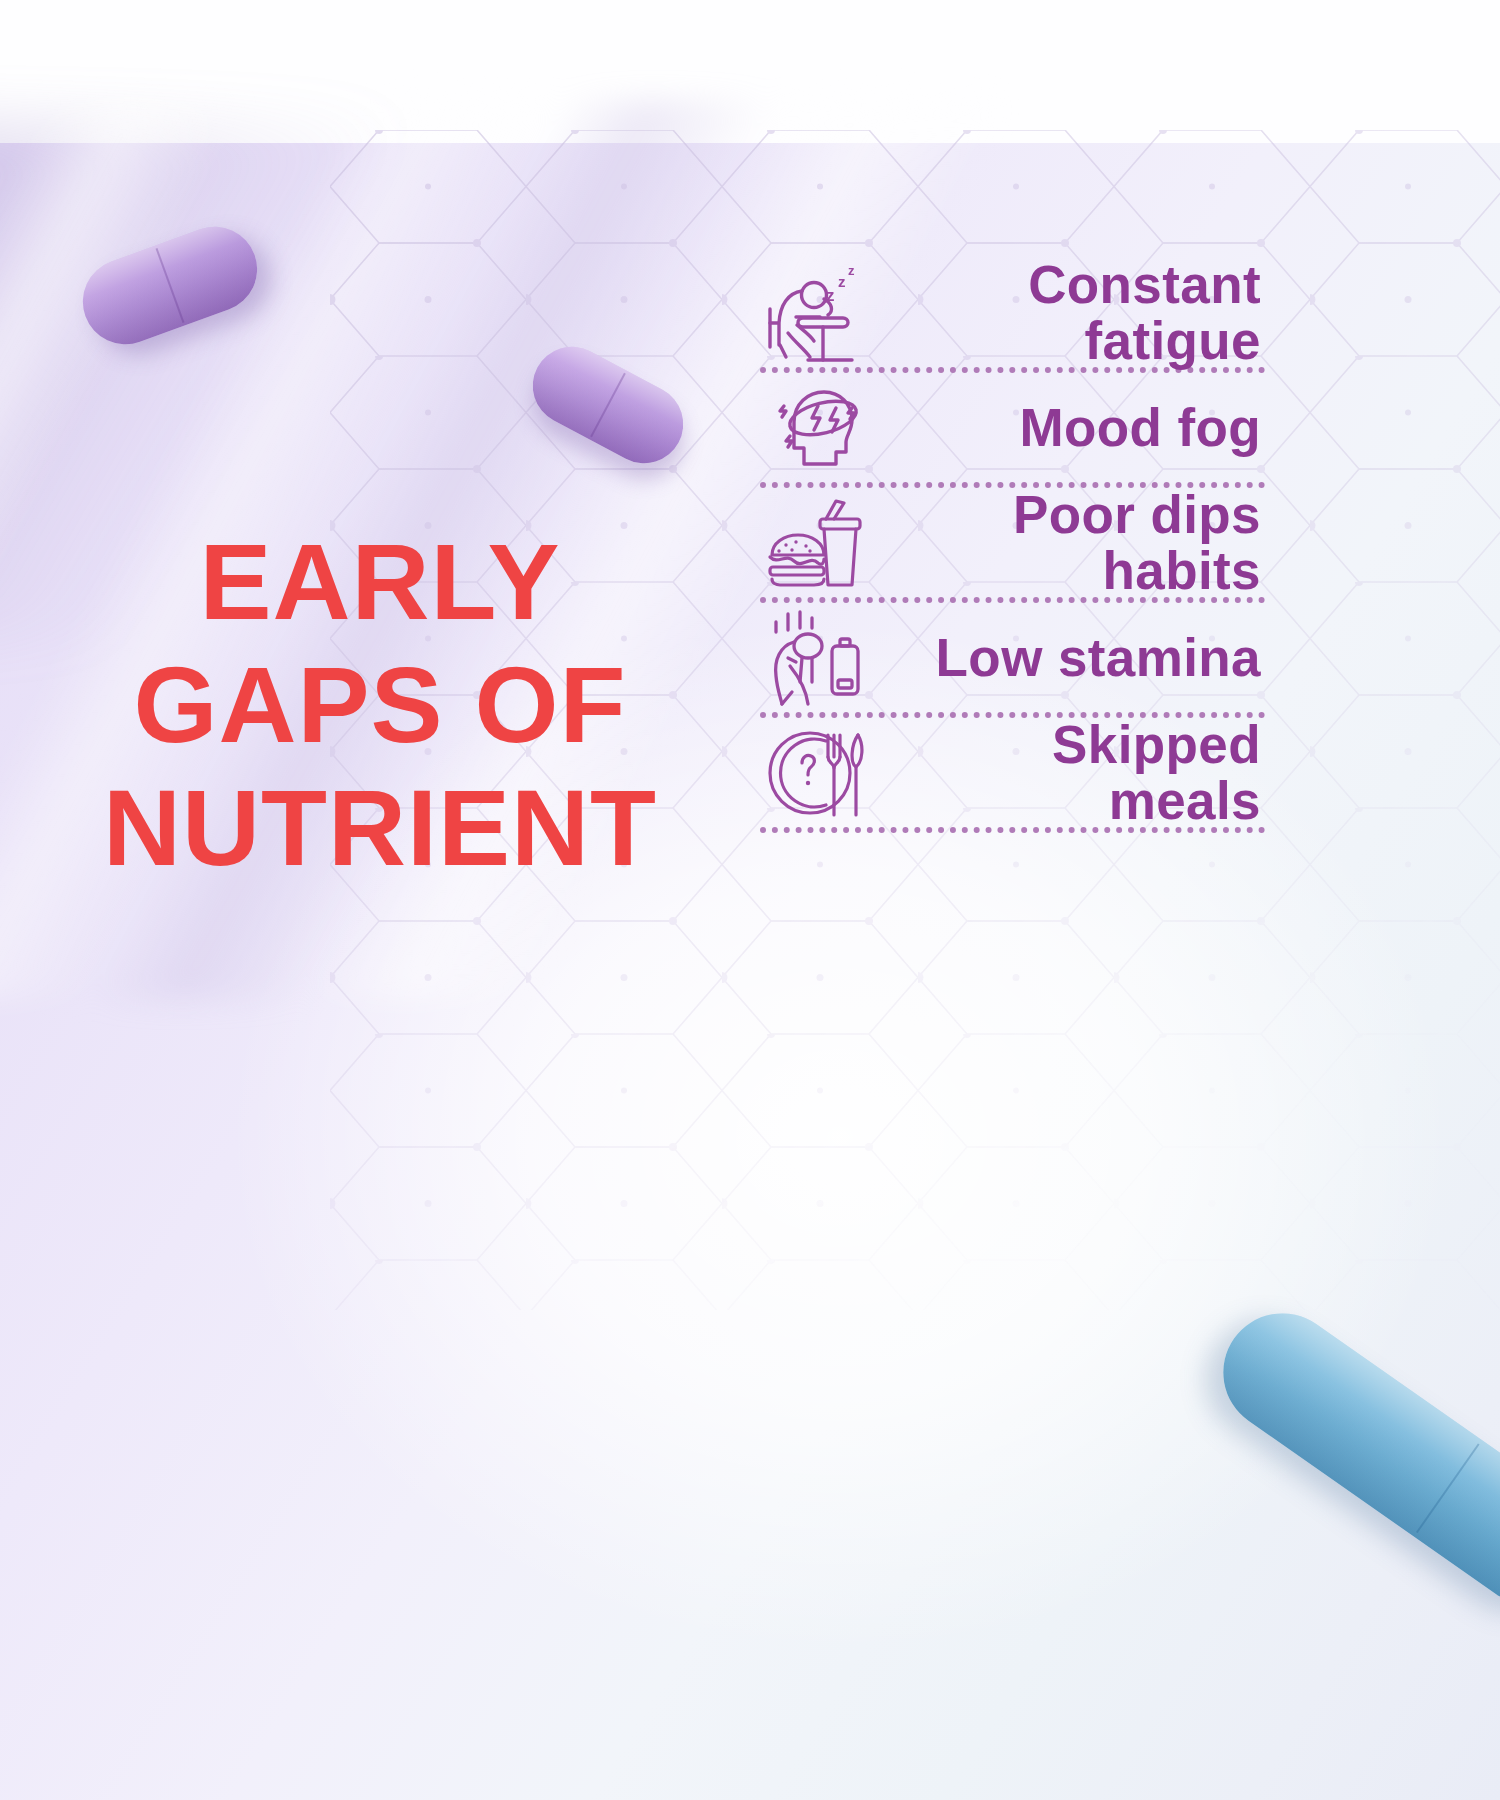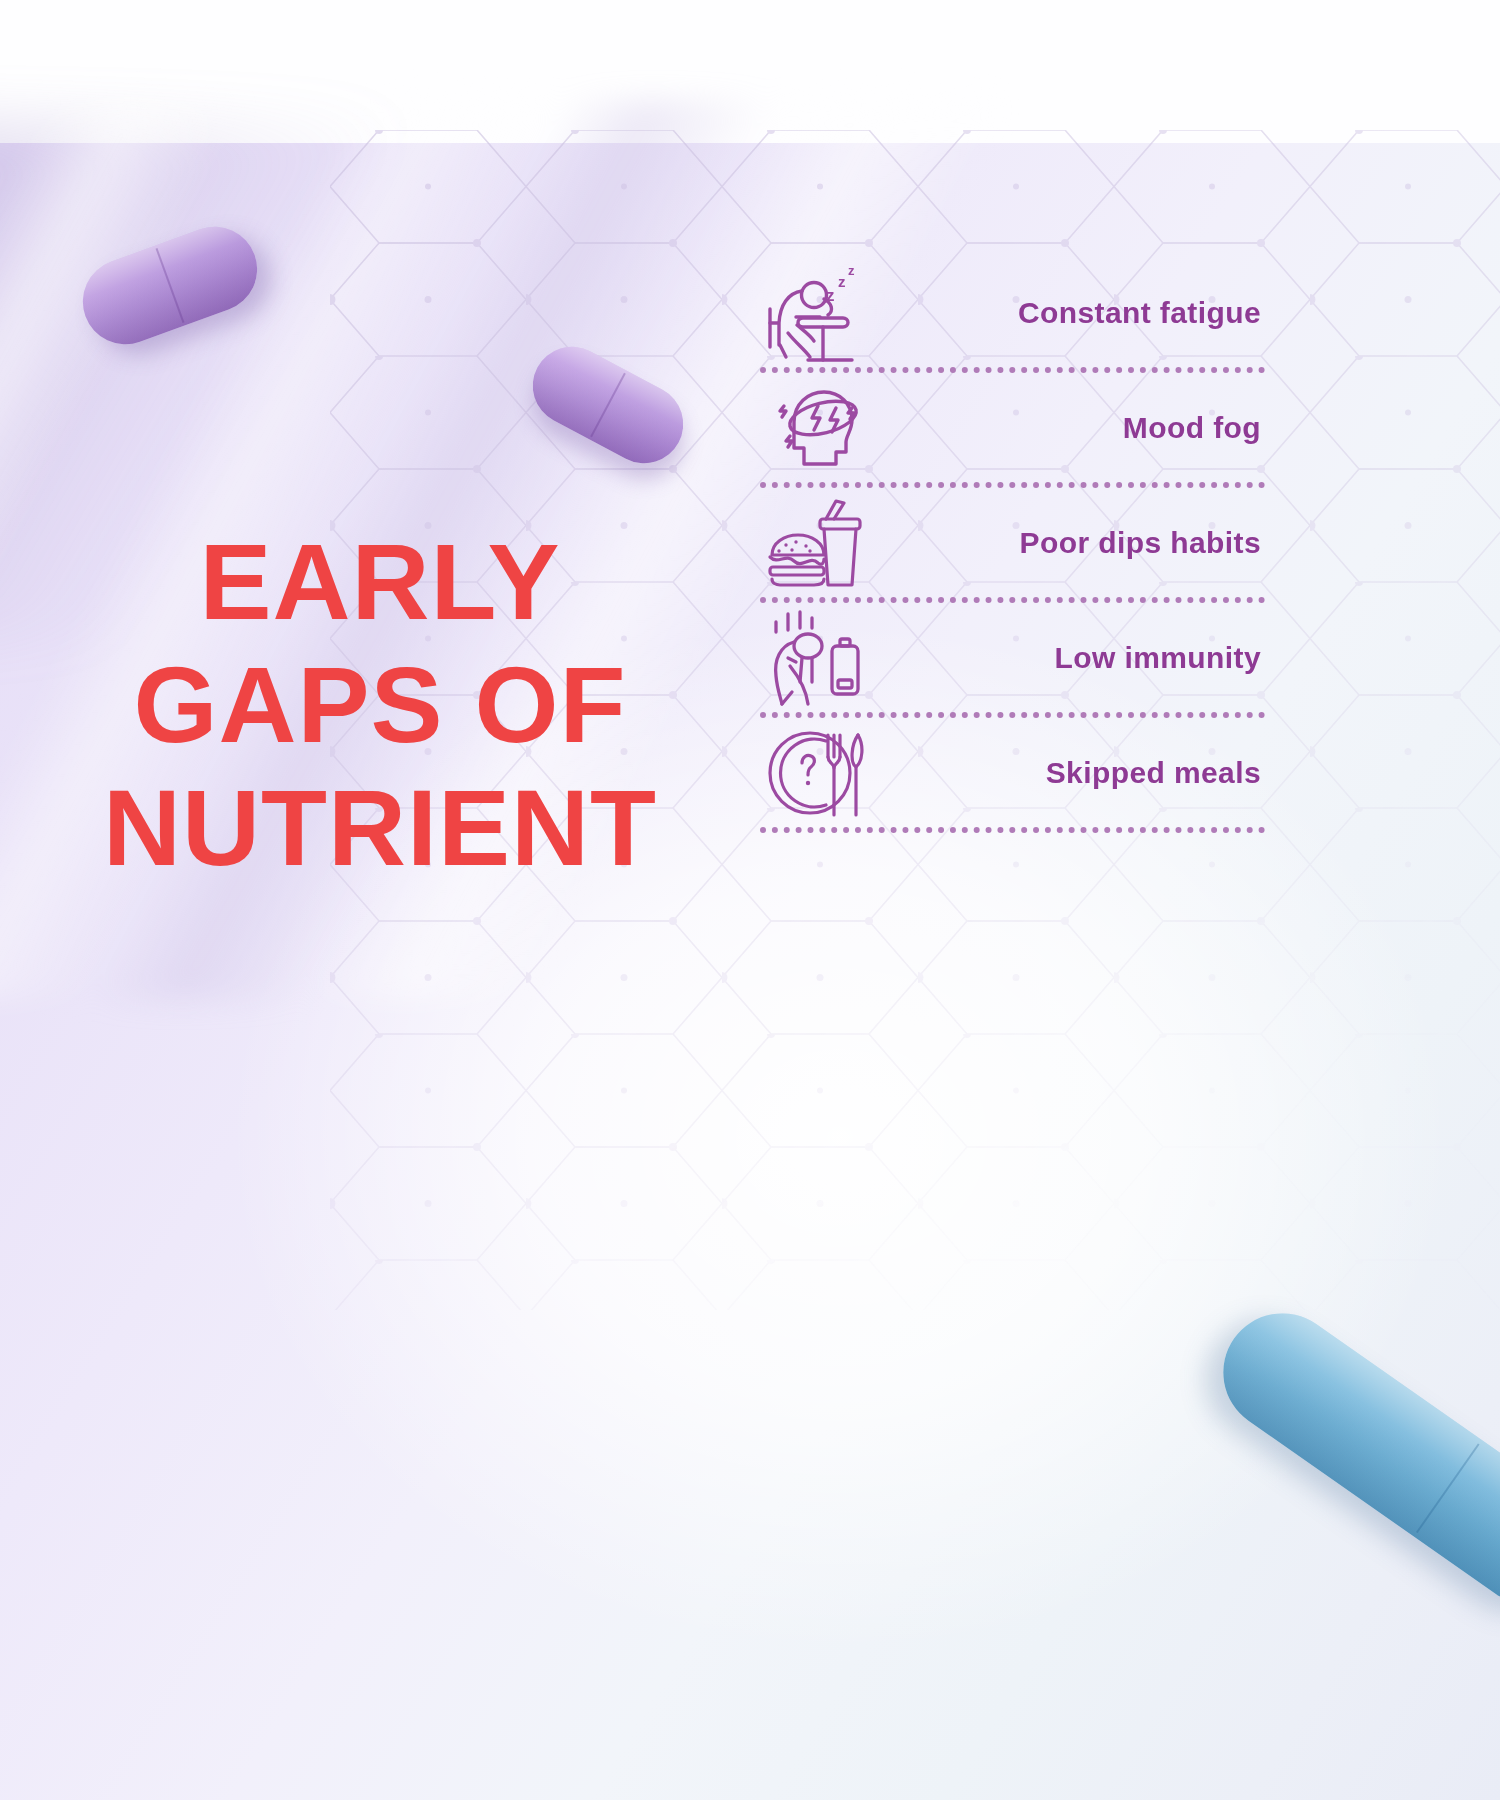--- a/index.html
+++ b/index.html
@@ -113,21 +113,21 @@
     flex:0 0 116px;
     height:104px;
     display:flex; align-items:center; justify-content:center;
   }
   .sign-icon svg { display:block; }
   .sign-label {
     flex:1 1 auto;
     text-align:right;
     color:#8e3a94;
     font-weight:bold;
-    font-size:30px;
+    font-size:53px;
     letter-spacing:0.4px;
     line-height:1.05;
     padding-left:10px;
     padding-right:4px;
   }
 </style>
 </head>
 <body>
 
 <div id="poster">
@@ -259,21 +259,21 @@
           <path d="M16 96 L26 84"></path>
           <path d="M24 58 C32 68 40 80 42 96"></path>
           <path d="M22 50 L30 54"></path>
           <path d="M36 50 L34 74"></path>
           <path d="M46 50 L46 74"></path>
           <rect x="66" y="38" width="26" height="48" rx="5"></rect>
           <rect x="74" y="31" width="10" height="7" rx="2"></rect>
           <rect x="72" y="72" width="14" height="8" rx="2"></rect>
         </svg>
       </div>
-      <div class="sign-label">Low immunity</div>
+      <div class="sign-label">Low stamina</div>
     </div>
 
     <div class="sign-row">
       <div class="sign-icon">
         <svg width="104" height="100" viewBox="0 0 104 100" fill="none" stroke="#9c4aa2" stroke-width="3.2" stroke-linecap="round" stroke-linejoin="round">
           <circle cx="44" cy="50" r="40"></circle>
           <path d="M60 18 A34 34 0 1 0 60 82"></path>
           <path d="M36 40 C36 34 41 31 45 33 C50 35 49 41 45 44 C42 46 42 49 42 52"></path>
           <circle cx="42" cy="60" r="2.2" fill="#9c4aa2" stroke="none"></circle>
           <path d="M62 12 L62 34"></path>

